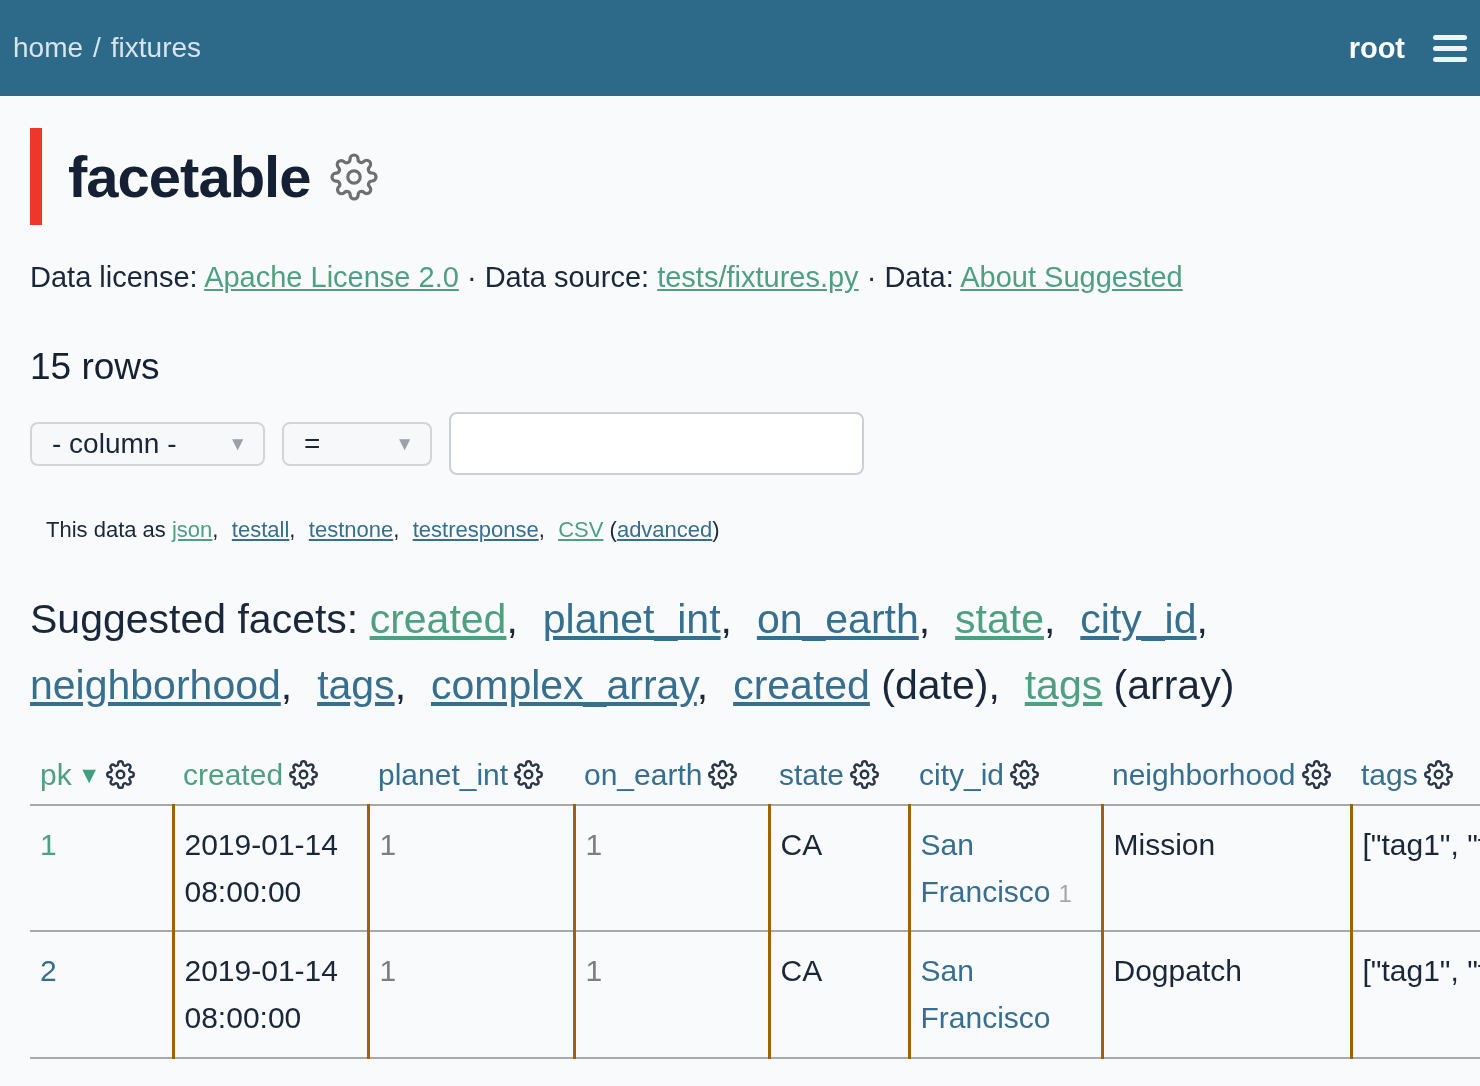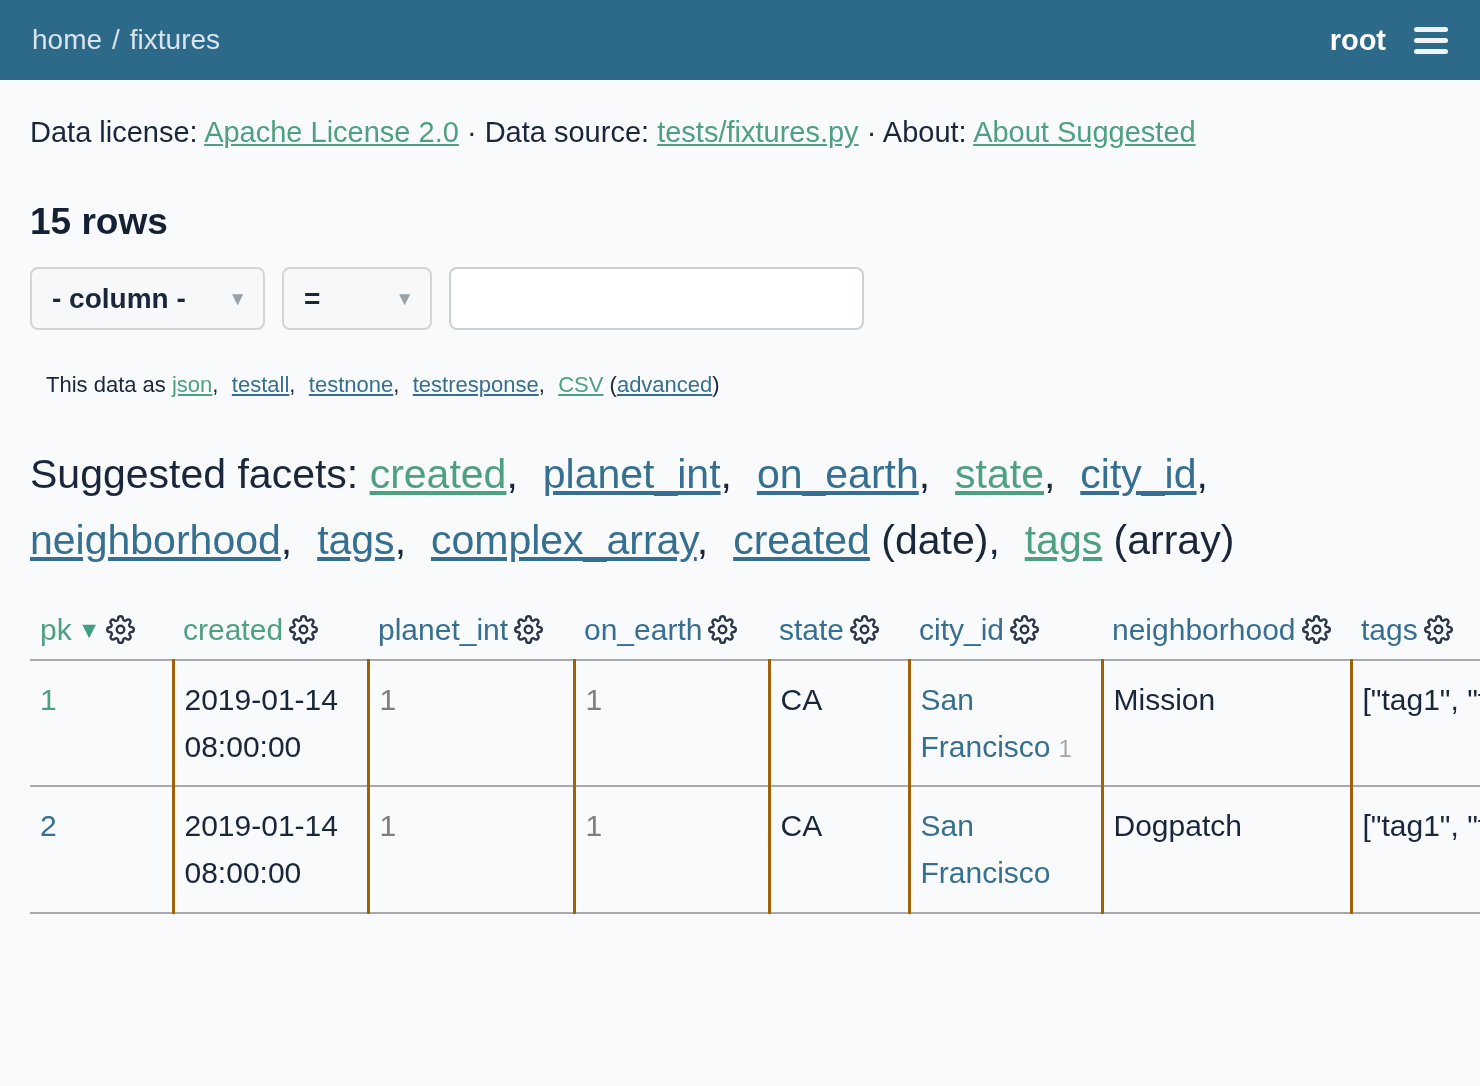--- a/index.html
+++ b/index.html
@@ -13,26 +13,26 @@
     font-family: "Liberation Sans", sans-serif;
   }
   a { cursor: pointer; }
   .u { text-decoration: underline; }
   .nh { text-decoration: none; }
   .green { color: #4fa081; }
   .blue  { color: #366f90; }
 
   
   nav.topnav {
-    height: 80px;
+    height: 96px;
     background: #2d6a8a;
     display: flex;
     align-items: center;
     justify-content: space-between;
-    padding: 0 32px;
+    padding: 0 13px;
     box-sizing: border-box;
   }
   .crumbs { font-size: 28px; color: #d9e4ec; }
   .crumbs a { color: #d9e4ec; text-decoration: none; }
   .crumbs .csep { margin: 0 10px; }
   .navright { display: flex; align-items: center; gap: 28px; }
   .rootuser { color: #ffffff; font-weight: 700; font-size: 29px; text-decoration: none; }
   .hamburger { display: inline-block; cursor: pointer; }
   .hamburger span {
     display: block; width: 34px; height: 5px;
@@ -48,29 +48,29 @@
     margin: 0; font-size: 58px; font-weight: 700;
     color: #152034; letter-spacing: -1px; line-height: 1;
   }
   .gear-svg { fill: none; stroke: currentColor; stroke-linecap: round; stroke-linejoin: round; }
   .title-gear { width: 48px; height: 48px; color: #6f6f6f; margin-left: 20px; stroke-width: 1.6; }
 
   
   .meta { margin: 36px 0 0; font-size: 29px; }
   .meta a { }
 
-  h2.rowcount { margin: 52px 0 0; font-size: 37px; font-weight: 700; color: #152034; }
+  h2.rowcount { margin: 52px 0 0; font-size: 37px; font-weight: 400; color: #152034; }
 
   
   .filter-row { margin-top: 24px; display: flex; align-items: center; gap: 17px; }
   .select {
-    position: relative; height: 63px; box-sizing: border-box;
+    position: relative; height: 44px; box-sizing: border-box;
     background: #f7f8fa; border: 2px solid #d2d5d8; border-radius: 8px;
     display: flex; align-items: center; justify-content: space-between;
-    padding: 0 16px 0 20px; font-size: 28px; color: #1a2639; cursor: pointer; font-weight: bold;
+    padding: 0 16px 0 20px; font-size: 28px; color: #1a2639; cursor: pointer;
   }
   .select.col { width: 235px; }
   .select.op  { width: 150px; }
   .select .arrow { color: #9aa1a8; font-size: 19px; }
   input.filter-value {
     width: 415px; height: 63px; box-sizing: border-box;
     background: #ffffff; border: 2px solid #ccd0d4; border-radius: 8px;
     font-size: 28px; padding: 0 16px; font-family: inherit; color: #1a2639;
   }
   button.apply {
@@ -128,29 +128,36 @@
     <div class="hamburger">
       <span></span>
         <span></span>
         <span></span>
     </div>
   </div>
 </nav>
 
 <main>
 
+  <div class="title-row">
+    <div class="red-bar"></div>
+    <h1 class="page-title">facetable</h1>
+    <svg class="gear-svg title-gear">
+        <use href="#gear-sym"></use>
+      </svg>
+  </div>
 
   <p class="meta">
     <span>Data license:</span>
     <a class="green u">Apache License 2.0</a>
     <span>·</span>
     <span>Data source:</span>
     <a class="green u">tests/fixtures.py</a>
     <span>·</span>
-    <span>About:</span>
+    <span>Data:</span>
     <a class="green u">About Suggested</a>
   </p>
 
   <h2 class="rowcount">15 rows</h2>
 
   <div class="filter-row">
     <div class="select col">
       <span>- column -</span>
       <span class="arrow">▼</span>
     </div>

